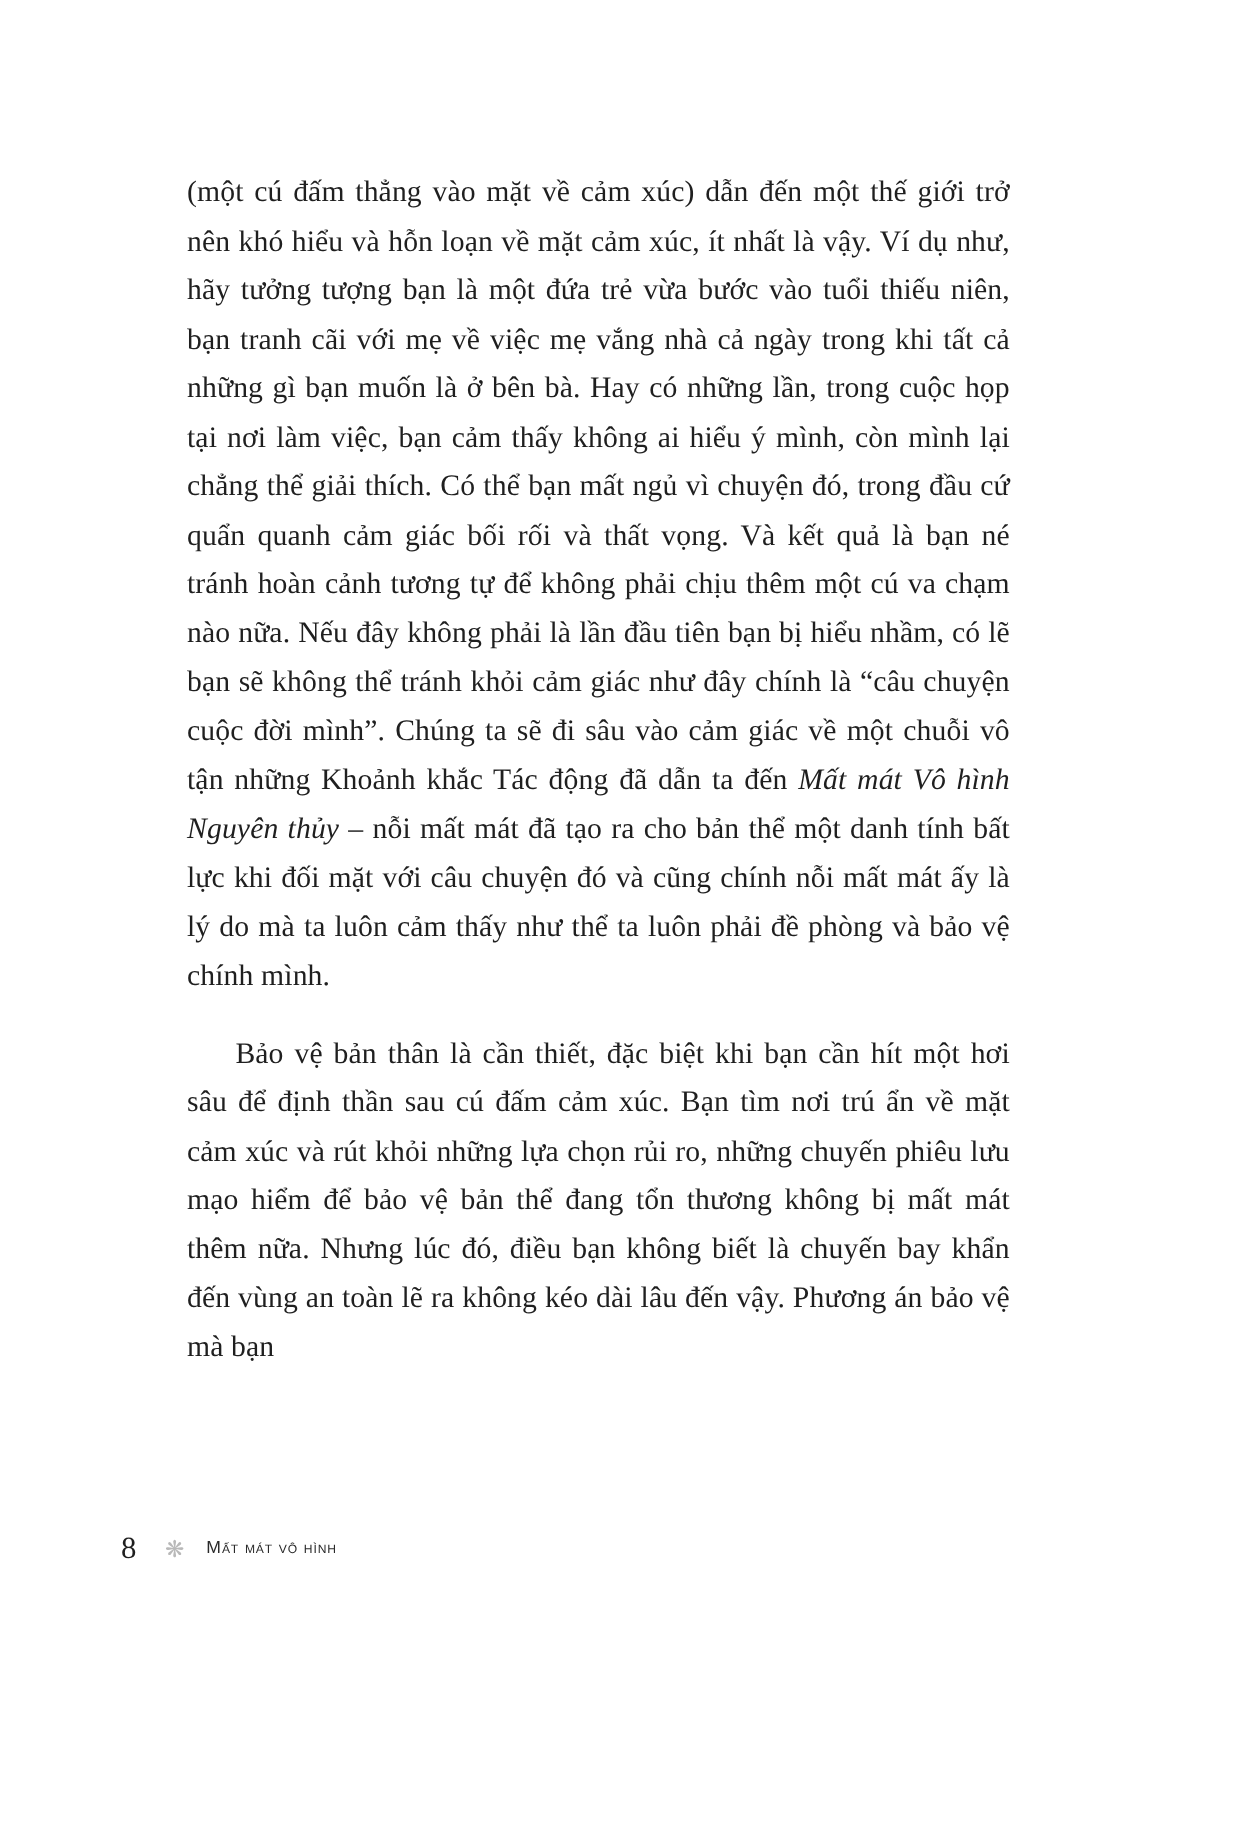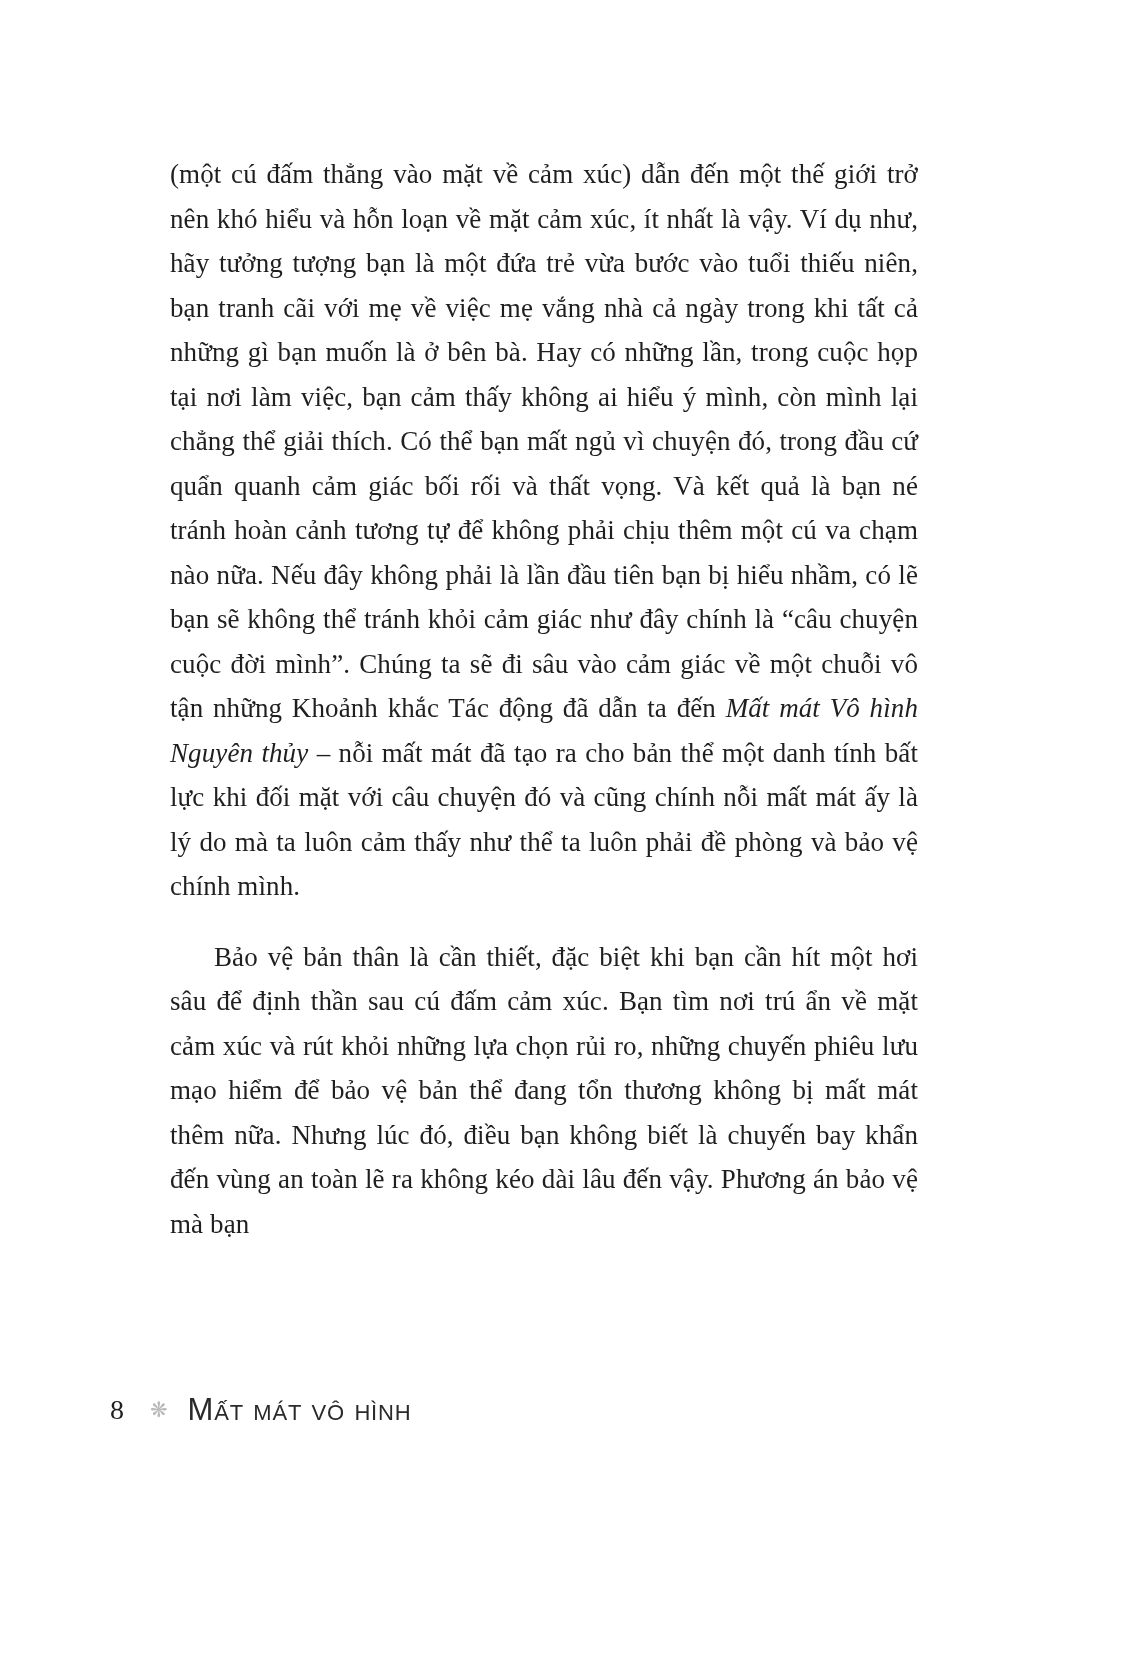--- a/index.html
+++ b/index.html
@@ -60,21 +60,21 @@
     font-family: "DejaVu Sans", sans-serif;
     font-size: 21px;
     color: #b9b9b9;
     margin-left: 26px;
     line-height: 1;
   }
 
   .footer-title {
     font-family: "Liberation Sans", "DejaVu Sans", sans-serif;
     font-variant: small-caps;
-    font-size: 31px;
+    font-size: 16px;
     letter-spacing: 0.8px;
     color: #2a2a2a;
     margin-left: 20px;
     font-weight: 500;
   }
 </style>
 </head>
 <body>
 
 <div class="page">

